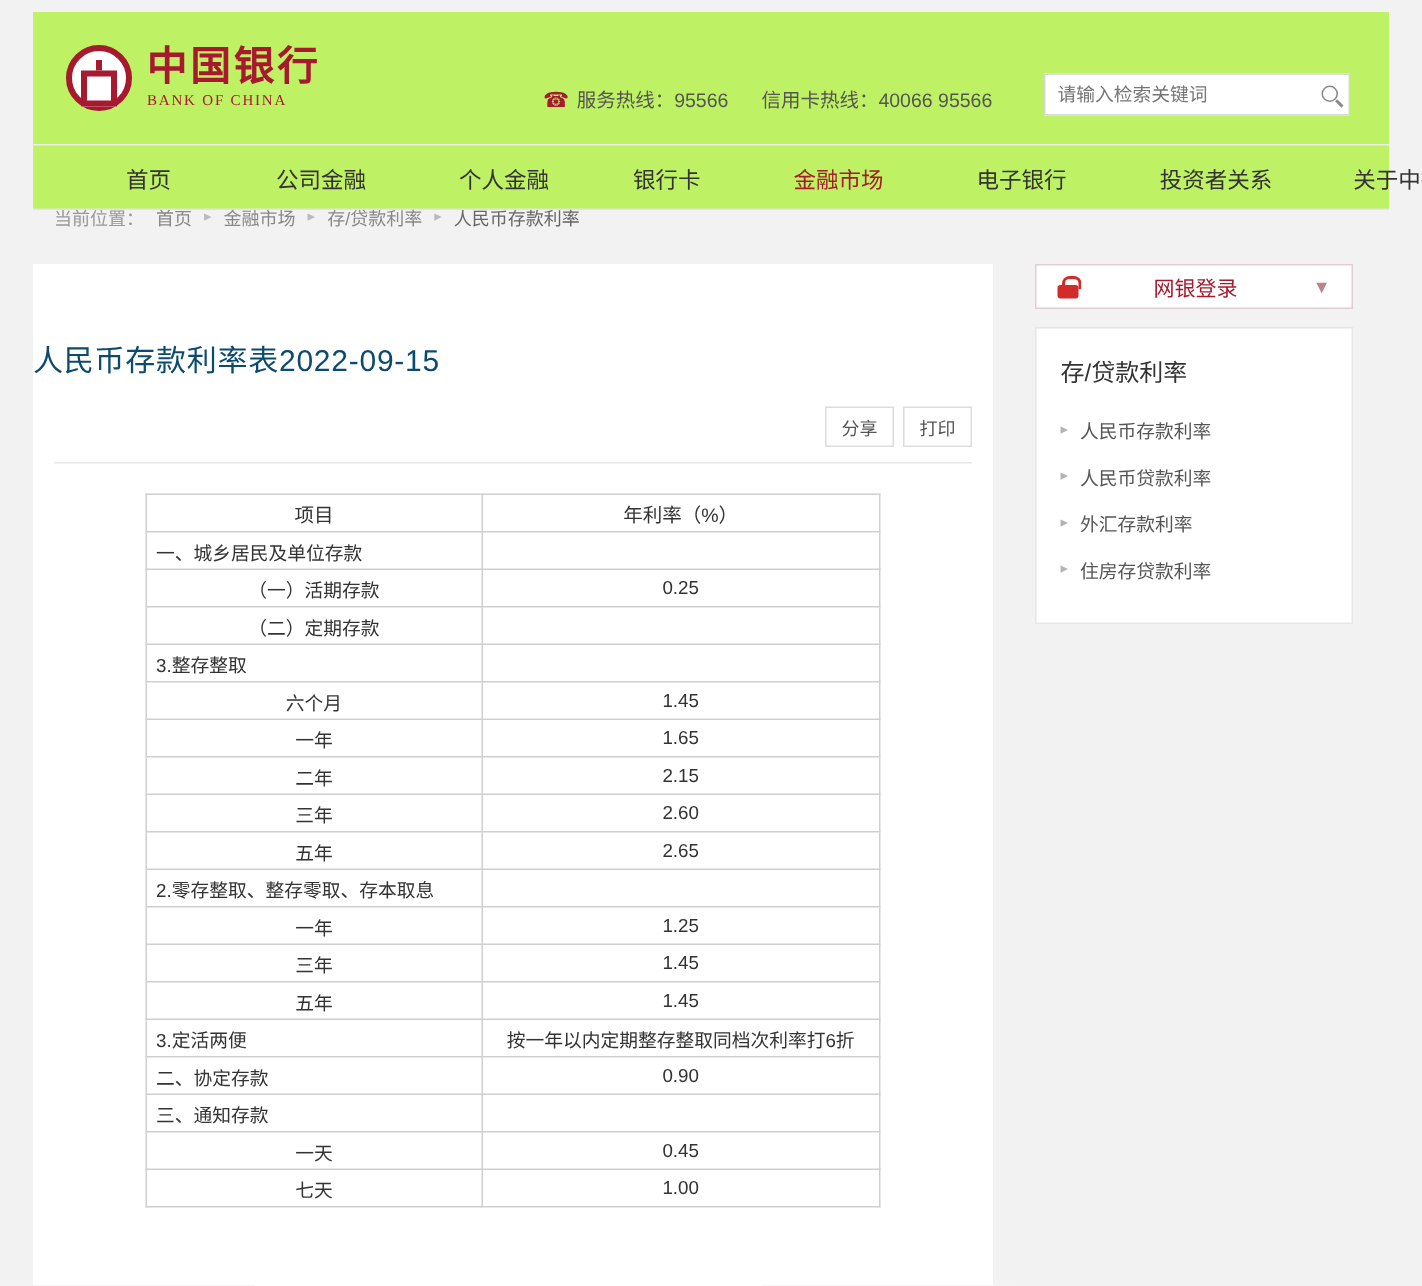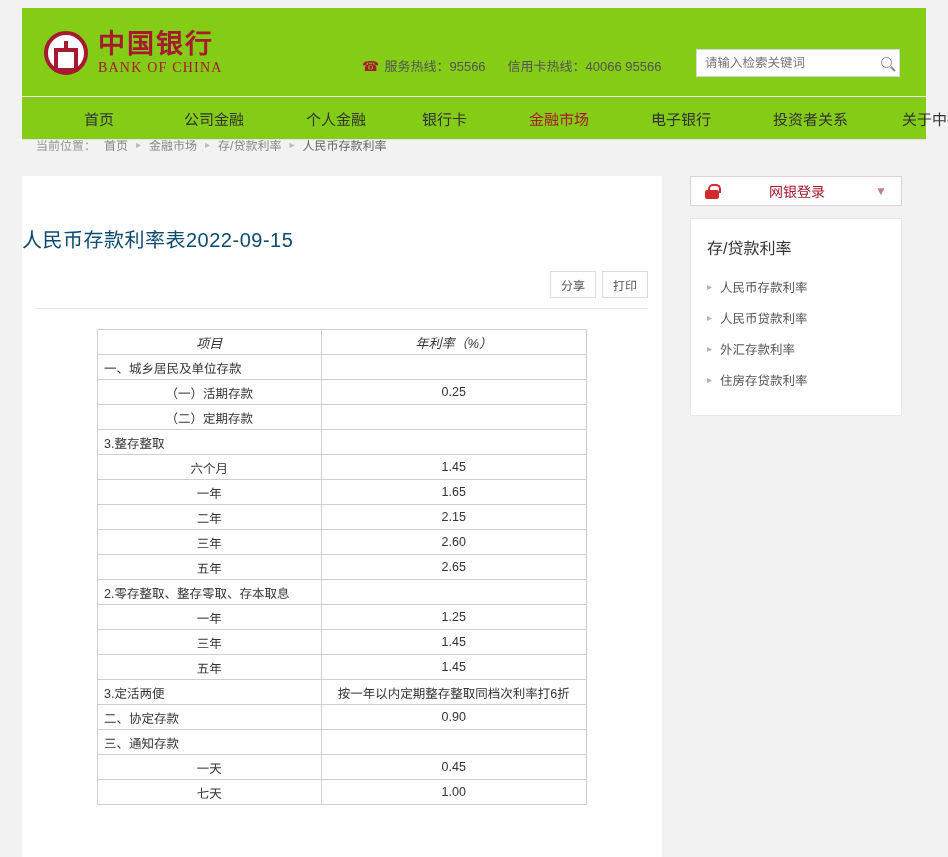--- a/index.html
+++ b/index.html
@@ -17,21 +17,21 @@
     width: 948px;
     height: 857px;
     background: #f2f2f2;
   }
 
   
   .header {
     position: absolute;
     left: 22px; top: 8px;
     width: 904px; height: 132px;
-    background: #84cc16;
+    background: #bef264;
     border-bottom: 1px solid #e3e3e3;
   }
   .logo-wrap {
     position: absolute;
     left: 22px; top: 22px;
     display: flex;
     align-items: center;
     gap: 10px;
   }
   .boc-mark {
@@ -61,21 +61,21 @@
   .logo-cn {
     font-family: "DejaVu Sans", sans-serif;
     font-size: 27px;
     font-weight: bold;
     color: #a6192e;
     letter-spacing: 2px;
     line-height: 1.05;
   }
   .logo-en {
     font-family: "Liberation Serif", serif;
-    font-size: 14px;
+    font-size: 10px;
     color: #a6192e;
     letter-spacing: 1.2px;
     margin-top: 2px;
   }
   .hotlines {
     position: absolute;
     left: 340px; top: 48px;
     display: flex;
     align-items: center;
     gap: 22px;
@@ -216,21 +216,20 @@
   }
   table.rates td, table.rates th {
     border: 1px solid #cfcfcf;
     height: 25px;
     padding: 2px 6px;
     font-weight: normal;
   }
   table.rates th {
     text-align: center;
     font-size: 13px;
-    font-style: italic;
   }
   td.col-item { width: 224px; }
   td.col-rate { width: 266px; text-align: center; }
   td.indent-0 { text-align: left; padding-left: 6px; }
   td.indent-1 { text-align: center; }
   td.indent-2 { text-align: center; }
 
   
   .sidebar {
     position: absolute;

